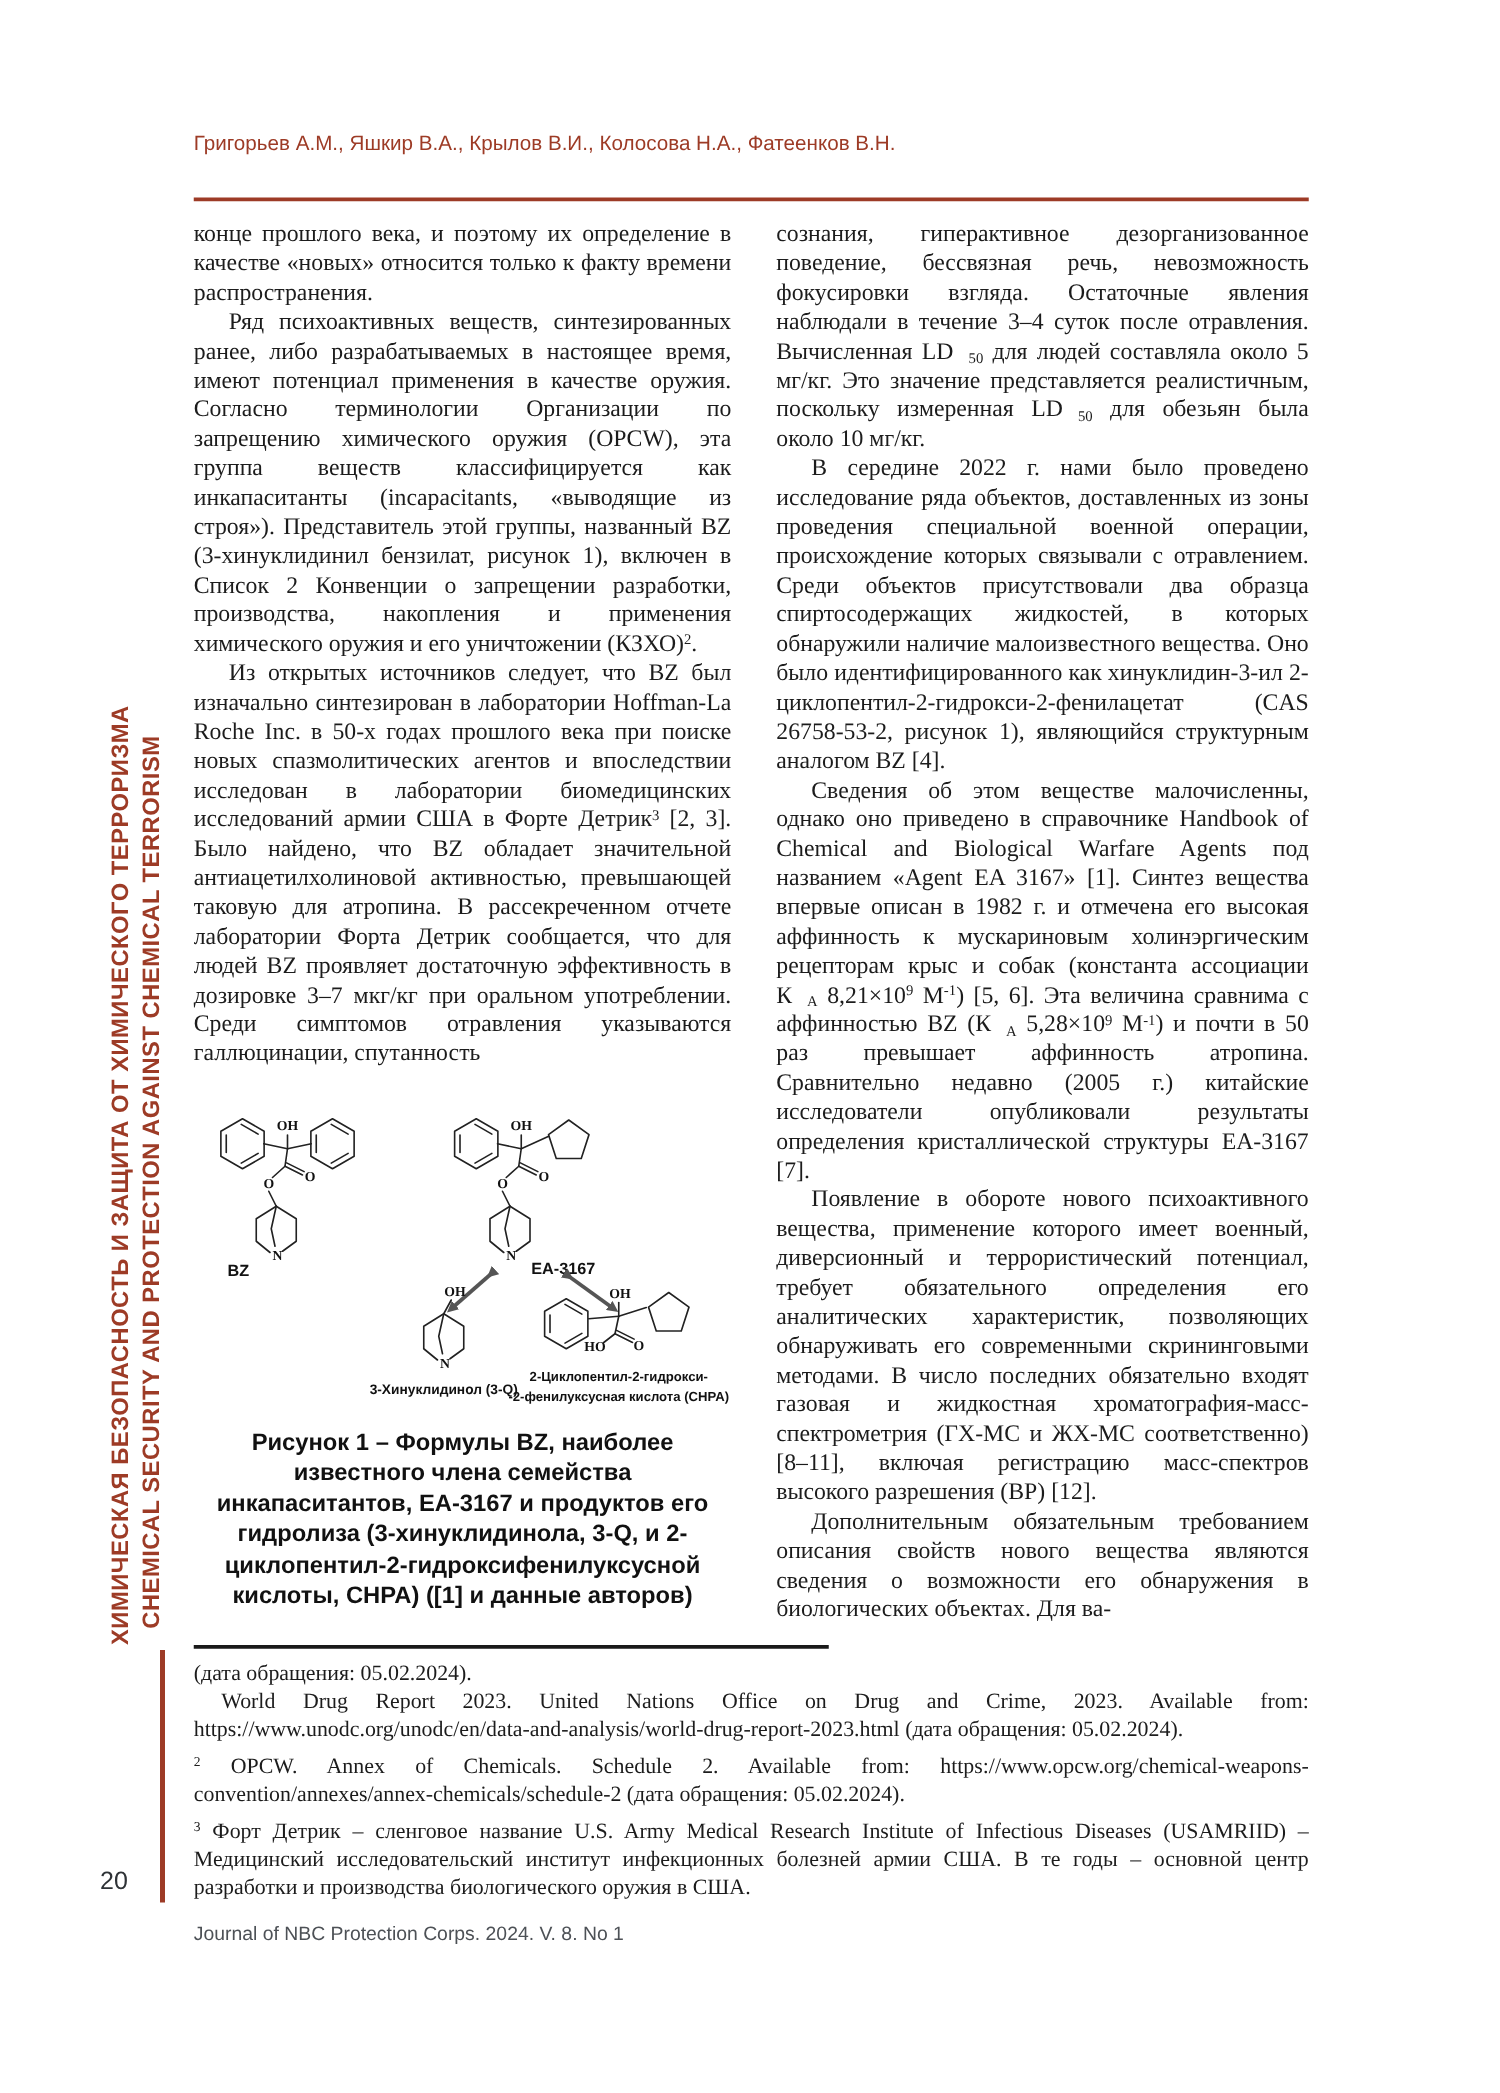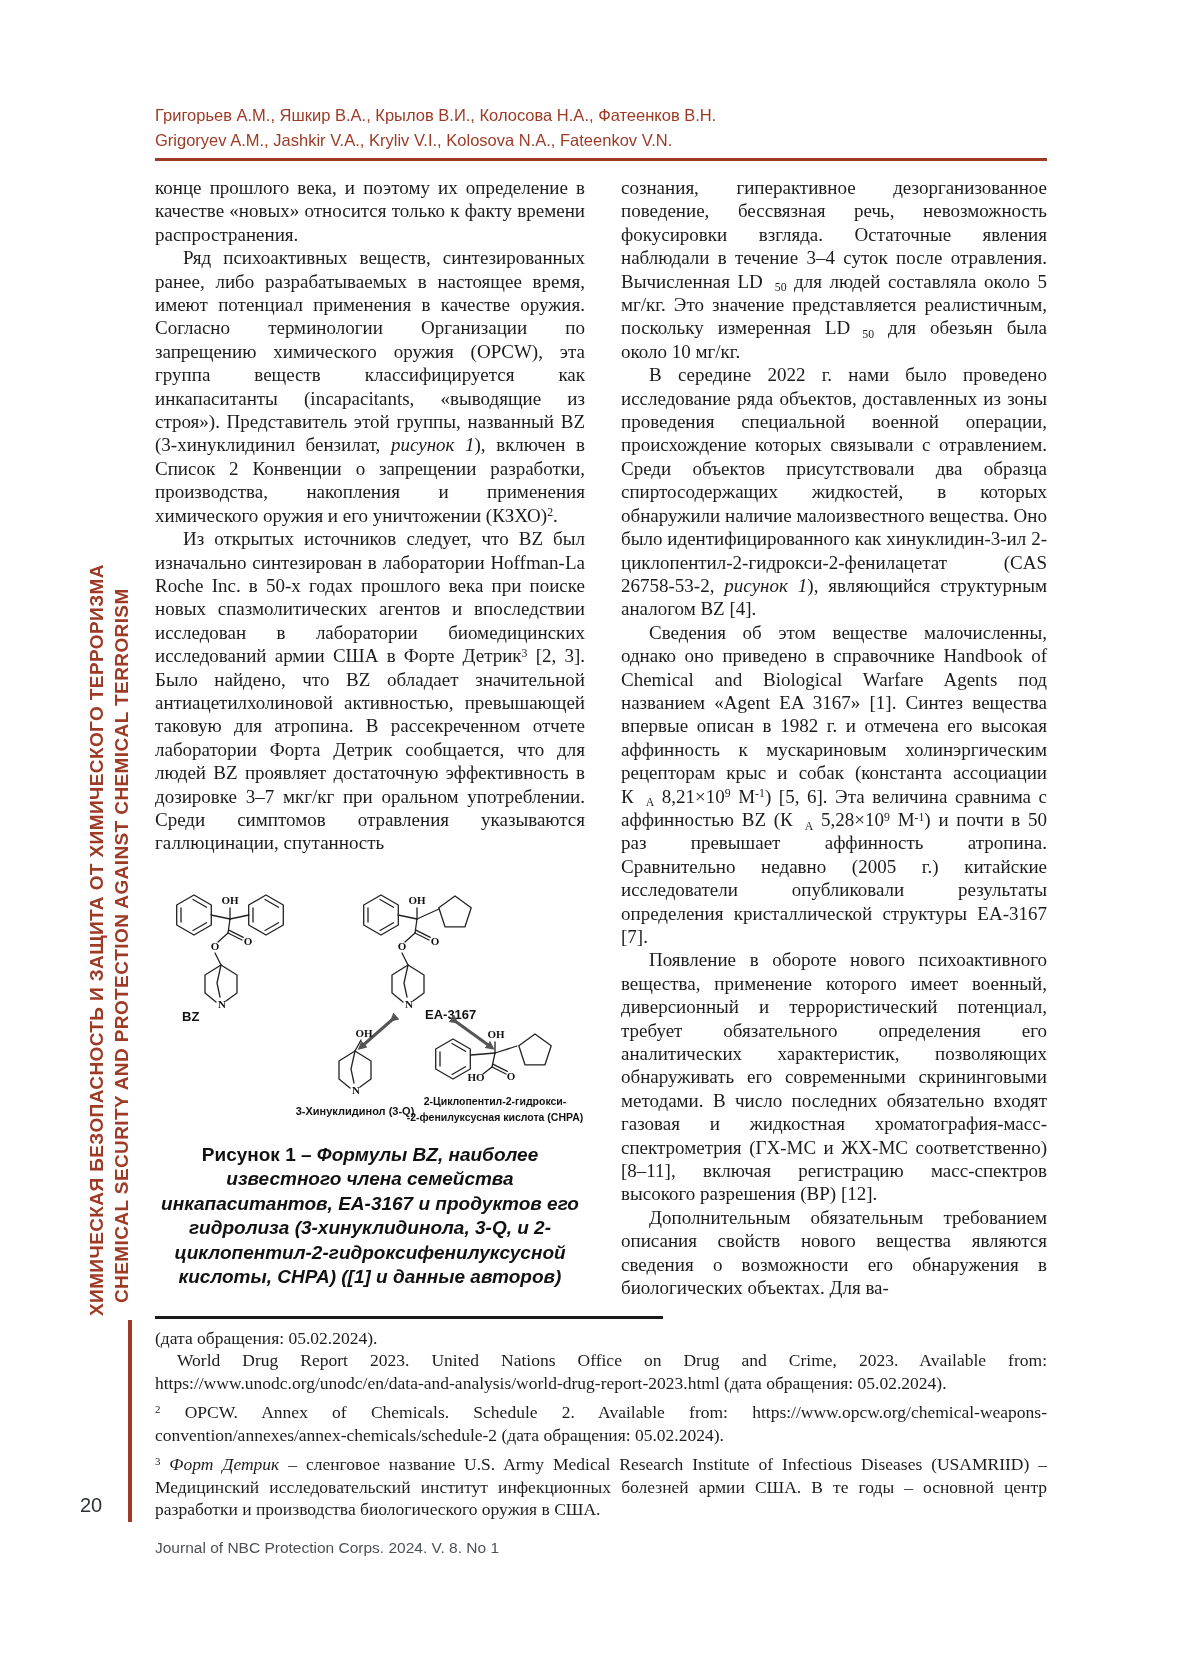--- a/index.html
+++ b/index.html
@@ -16,21 +16,21 @@
            font-weight:400;font-size:16.5px;line-height:25px;color:var(--accent,#9d3b26);}
   .header-rule{position:absolute;left:155px;top:158px;width:892px;height:3px;
                background:var(--accent,#9d3b26);}
   
   .columns{position:absolute;left:155px;top:176px;width:892px;display:flex;gap:36px;}
   .col{width:431px;hyphens:auto;}
   .col p{margin:0;font-size:19px;line-height:23.4px;text-align:justify;}
   .col p.ind{text-indent:28px;}
   sup{font-size:62%;vertical-align:baseline;position:relative;top:-0.45em;line-height:0;}
   sub{font-size:62%;vertical-align:baseline;position:relative;top:0.3em;line-height:0;margin-left:12px;}
-  .it{font-style:italic;} .bd{font-weight:700;}
+  .it{} .bd{font-weight:700;}
   
   .figure{margin-top:2px;}
   .figure svg{display:block;}
   .st{stroke:#222;stroke-width:1.3;fill:none;stroke-linecap:round;stroke-linejoin:round;}
   .atom{font:bold 11px "Liberation Serif",serif;fill:#111;}
   .slabel{font:bold 13px "Liberation Sans",sans-serif;fill:#111;}
   .slabel2{font:bold 11px "Liberation Sans",sans-serif;fill:#111;}
   .slabel3{font:bold 10.5px "Liberation Sans",sans-serif;fill:#111;}
   .arrow{stroke:#555;stroke-width:3;}
   .figcaption{margin:14px auto 0;width:428px;text-align:center;
@@ -53,21 +53,20 @@
 </head>
 <body>
 
 <div class="page">
 
   <div class="v-text v-ru">ХИМИЧЕСКАЯ БЕЗОПАСНОСТЬ И ЗАЩИТА ОТ ХИМИЧЕСКОГО ТЕРРОРИЗМА</div>
   <div class="v-text v-en">CHEMICAL SECURITY AND PROTECTION AGAINST CHEMICAL TERRORISM</div>
 
   <div class="authors">
     <div>Григорьев А.М., Яшкир В.А., Крылов В.И., Колосова Н.А., Фатеенков В.Н.</div>
-    <div>Grigoryev A.M., Jashkir V.A., Kryliv V.I., Kolosova N.A., Fateenkov V.N.</div>
   </div>
   <div class="header-rule"></div>
 
   <div class="columns">
     <div class="col">
       <div>
           <p><span>конце прошлого века, и поэтому их определение в качестве «новых» относится только к факту времени распространения.</span></p>
           <p class="ind"><span>Ряд психоактивных веществ, синтезированных ранее, либо разрабатываемых в настоящее время, имеют потенциал применения в качестве оружия. Согласно терминологии Организации по запрещению химического оружия (OPCW), эта группа веществ классифицируется как инкапаситанты (incapacitants, «выводящие из строя»). Представитель этой группы, названный BZ (3-хинуклидинил бензилат, </span><span class="it">рисунок 1</span><span>), включен в Список 2 Конвенции о запрещении разработки, производства, накопления и применения химического оружия и его уничтожении (КЗХО)</span><sup>2</sup><span>.</span></p>
           <p class="ind"><span>Из открытых источников следует, что BZ был изначально синтезирован в лаборатории Hoffman-La Roche Inc. в 50-х годах прошлого века при поиске новых спазмолитических агентов и впоследствии исследован в лаборатории биомедицинских исследований армии США в Форте Детрик</span><sup>3</sup><span> [2, 3]. Было найдено, что BZ обладает значительной антиацетилхолиновой активностью, превышающей таковую для атропина. В рассекреченном отчете лаборатории Форта Детрик сообщается, что для людей BZ проявляет достаточную эффективность в дозировке 3–7 мкг/кг при оральном употреблении. Среди симптомов отравления указываются галлюцинации, спутанность</span></p>
         </div>

